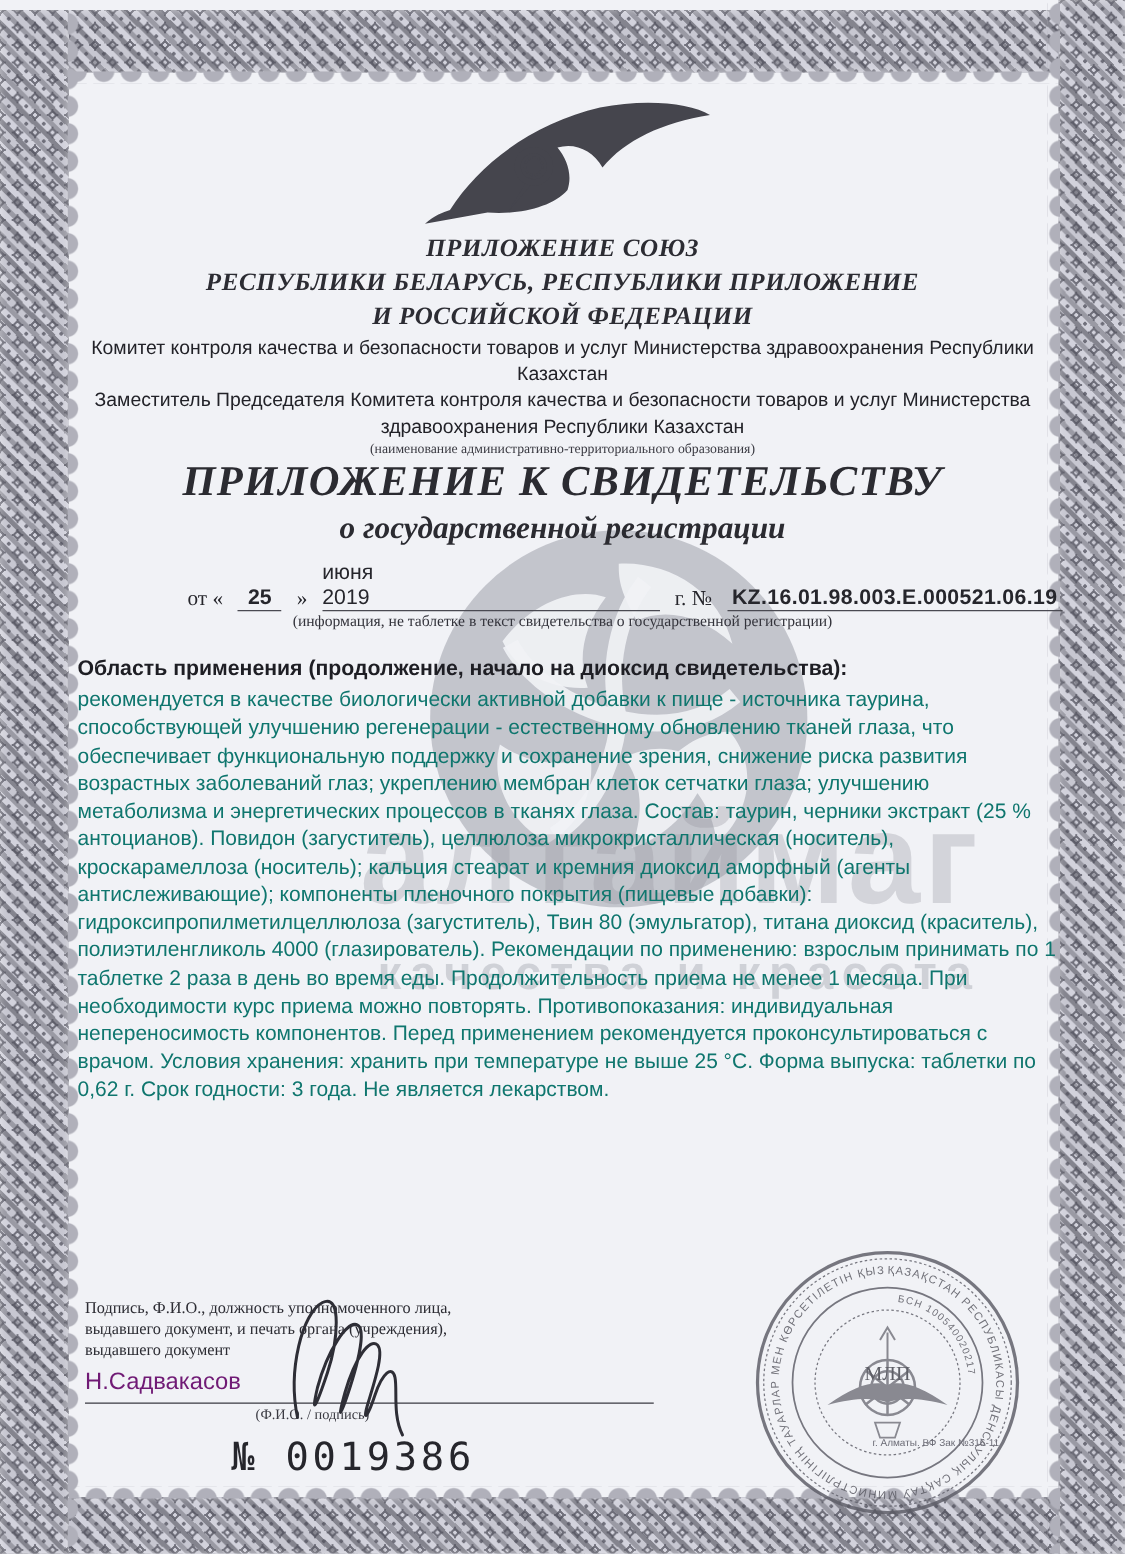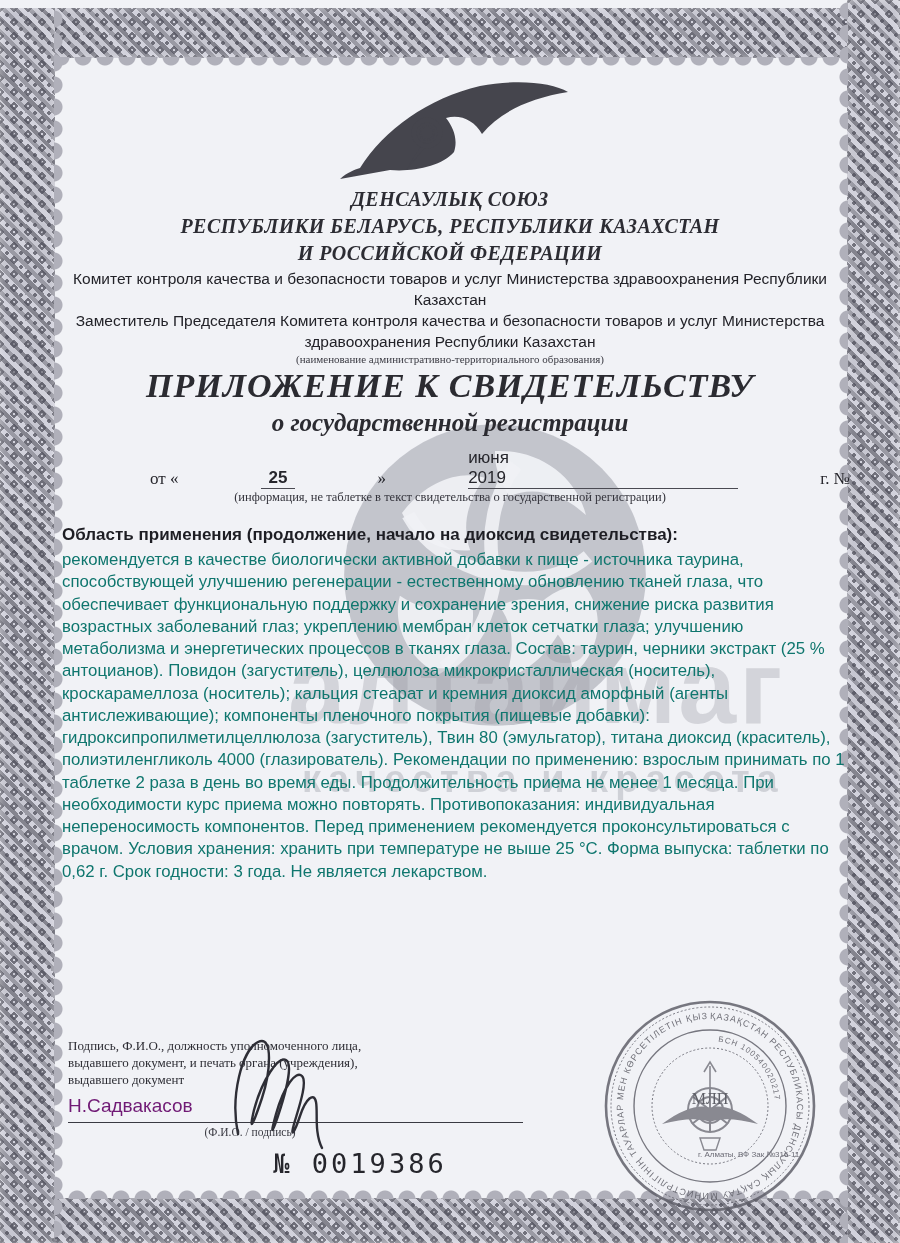--- a/index.html
+++ b/index.html
@@ -65,21 +65,21 @@
   .sig-caption{left:68px;width:330px;top:1038px;font-family:"Liberation Serif",serif;
     font-size:13px;line-height:1.3;color:#2c2c33;}
   .sig-name{left:68px;top:1095px;font-size:19px;color:#701a75;}
   .sig-line{left:68px;top:1122px;width:455px;border-top:1.6px solid #3a3a42;}
   .sig-under{left:150px;width:200px;top:1126px;font-family:"Liberation Serif",serif;font-size:11.5px;color:#3a3a42;text-align:center;}
   .sig-scribble{left:222px;top:1034px;width:130px;height:120px;}
 
   .stamp{left:596px;top:992px;width:228px;height:228px;opacity:.82;}
 
   .serial{left:185px;width:350px;top:1148px;font-family:"DejaVu Sans Mono",monospace;
-    font-size:27px;letter-spacing:3px;color:#26262c;text-align:center;}
+    font-size:31px;letter-spacing:3px;color:#26262c;text-align:left;}
   .print-mark{left:698px;width:150px;top:1150px;font-size:8px;color:#6b6b75;}
 
   .logo{left:330px;top:76px;width:250px;height:110px;}
 </style>
 </head>
 <body>
 
 <div class="page">
 
   <div class="bstrip b-top">
@@ -117,22 +117,22 @@
   <div class="content">
 
     <svg class="abs logo" viewBox="0 0 250 110">
       <path d="M30,92 C54,54 98,22 150,10 C185,3 222,6 238,16 C200,22 170,36 152,58 C144,44 130,38 116,42 C124,52 128,64 124,76 C112,90 84,96 60,94 L10,103 C18,96 24,94 30,92 Z" fill="#45454d"></path>
       <path d="M98,68 L76,94 C86,78 90,72 93,66 Z" fill="#45454d"></path>
       <circle cx="97" cy="57" r="13" fill="none" stroke="#45454d" stroke-width="5"></circle>
       <circle cx="97" cy="57" r="7" fill="none" stroke="#45454d" stroke-width="2" stroke-dasharray="2,2"></circle>
     </svg>
 
     <div class="abs ctr union serifb">
-      <div>ДЕНСАУЛЫҚ СОЮЗ</div>
-      <div>РЕСПУБЛИКИ БЕЛАРУСЬ, РЕСПУБЛИКИ КАЗАХСТАН</div>
+      <div>ПРИЛОЖЕНИЕ СОЮЗ</div>
+      <div>РЕСПУБЛИКИ БЕЛАРУСЬ, РЕСПУБЛИКИ ПРИЛОЖЕНИЕ</div>
       <div>И РОССИЙСКОЙ ФЕДЕРАЦИИ</div>
     </div>
 
     <div class="abs ctr committee">
       <div>Комитет контроля качества и безопасности товаров и услуг Министерства здравоохранения Республики Казахстан</div>
       <div>Заместитель Председателя Комитета контроля качества и безопасности товаров и услуг Министерства здравоохранения Республики Казахстан</div>
     </div>
     <div class="abs ctr caption-adm serif">(наименование административно-территориального образования)</div>
 
     <div class="abs ctr title serifb">ПРИЛОЖЕНИЕ К СВИДЕТЕЛЬСТВУ</div>
@@ -140,20 +140,21 @@
 
     <div class="abs date-line">
       <span class="dl-lbl">от «</span>
         <span class="dl-val">25</span>
         <span class="dl-lbl">»</span>
       <span class="dl-my">
         <span>июня</span>
         <span>2019</span>
       </span>
       <span class="dl-lbl">г.  №</span>
+      <span class="dl-num">KZ.16.01.98.003.E.000521.06.19</span>
     </div>
 
     <div class="abs ctr caption-info serif">(информация, не таблетке в текст свидетельства о государственной регистрации)</div>
 
     <div class="abs scope-head">Область применения (продолжение, начало на диоксид свидетельства):</div>
     <div class="abs scope-body">рекомендуется в качестве биологически активной добавки к пище - источника таурина, способствующей улучшению регенерации - естественному обновлению тканей глаза, что обеспечивает функциональную поддержку и сохранение зрения, снижение риска развития возрастных заболеваний глаз; укреплению мембран клеток сетчатки глаза; улучшению метаболизма и энергетических процессов в тканях глаза. Состав: таурин, черники экстракт (25 % антоцианов). Повидон (загуститель), целлюлоза микрокристаллическая (носитель), кроскарамеллоза (носитель); кальция стеарат и кремния диоксид аморфный (агенты антислеживающие); компоненты пленочного покрытия (пищевые добавки): гидроксипропилметилцеллюлоза (загуститель), Твин 80 (эмульгатор), титана диоксид (краситель), полиэтиленгликоль 4000 (глазирователь). Рекомендации по применению: взрослым принимать по 1 таблетке 2 раза в день во время еды. Продолжительность приема не менее 1 месяца. При необходимости курс приема можно повторять. Противопоказания: индивидуальная непереносимость компонентов. Перед применением рекомендуется проконсультироваться с врачом. Условия хранения: хранить при температуре не выше 25 °С. Форма выпуска: таблетки по 0,62 г. Срок годности: 3 года. Не является лекарством.</div>
 
     <div class="abs sig-caption">Подпись, Ф.И.О.,  должность уполномоченного лица, выдавшего документ, и печать органа (учреждения), выдавшего документ</div>
     <div class="abs sig-name">Н.Садвакасов</div>
     <div class="abs sig-line"></div>

